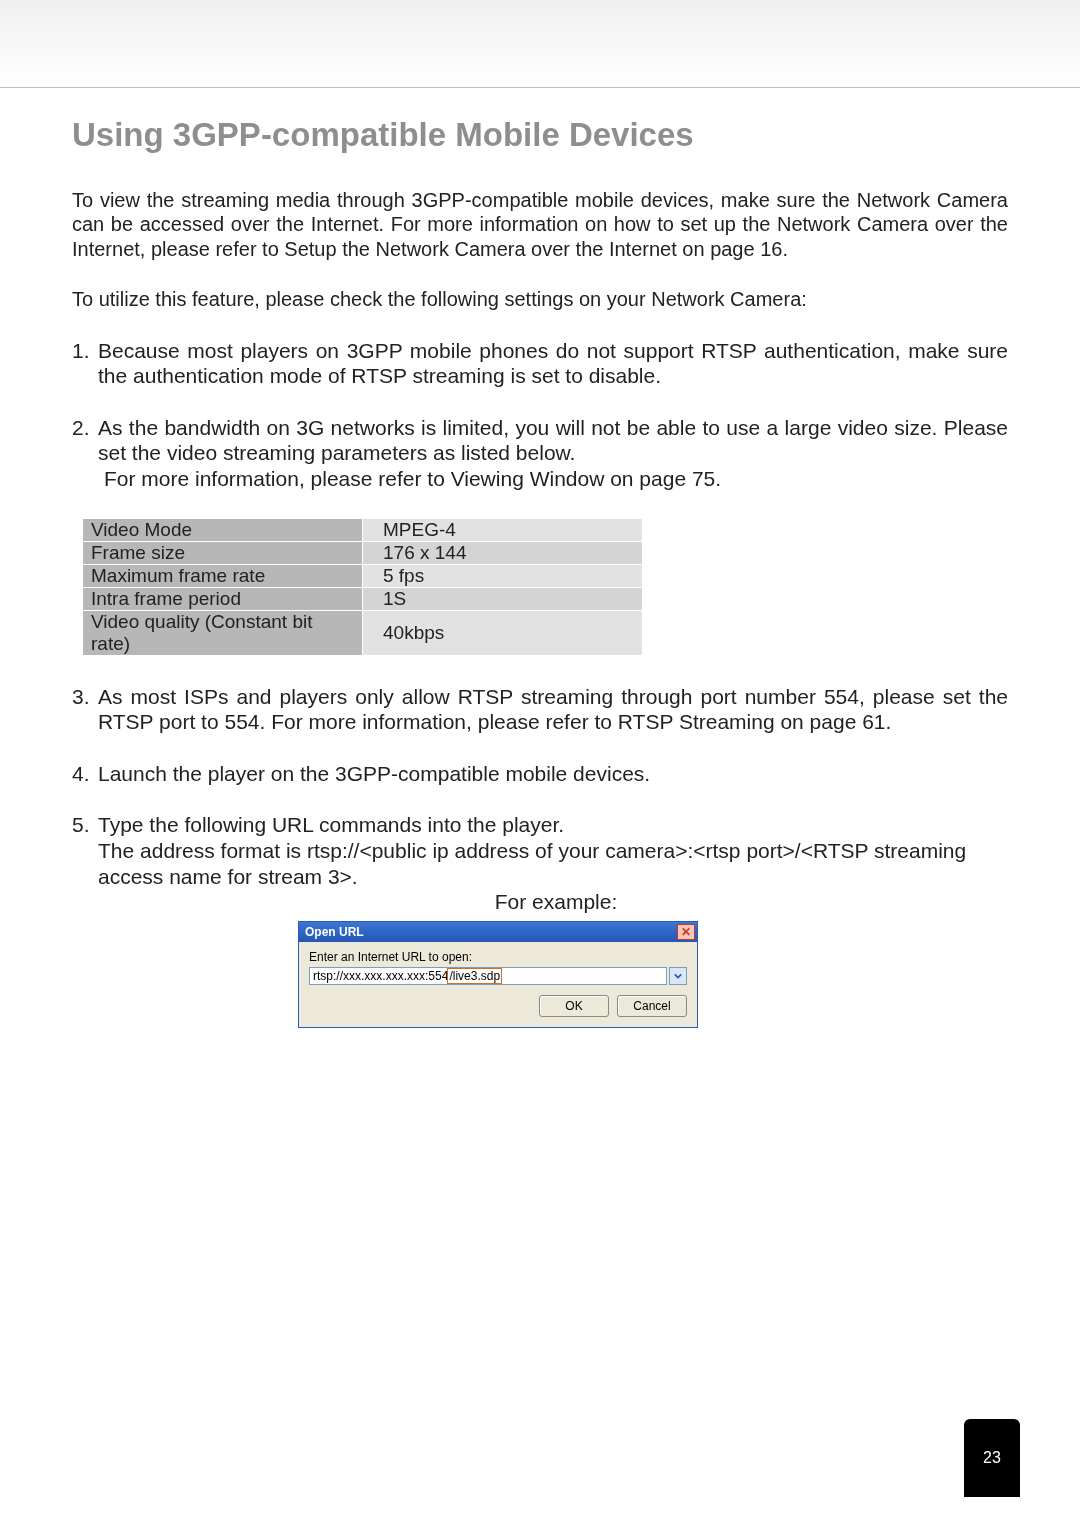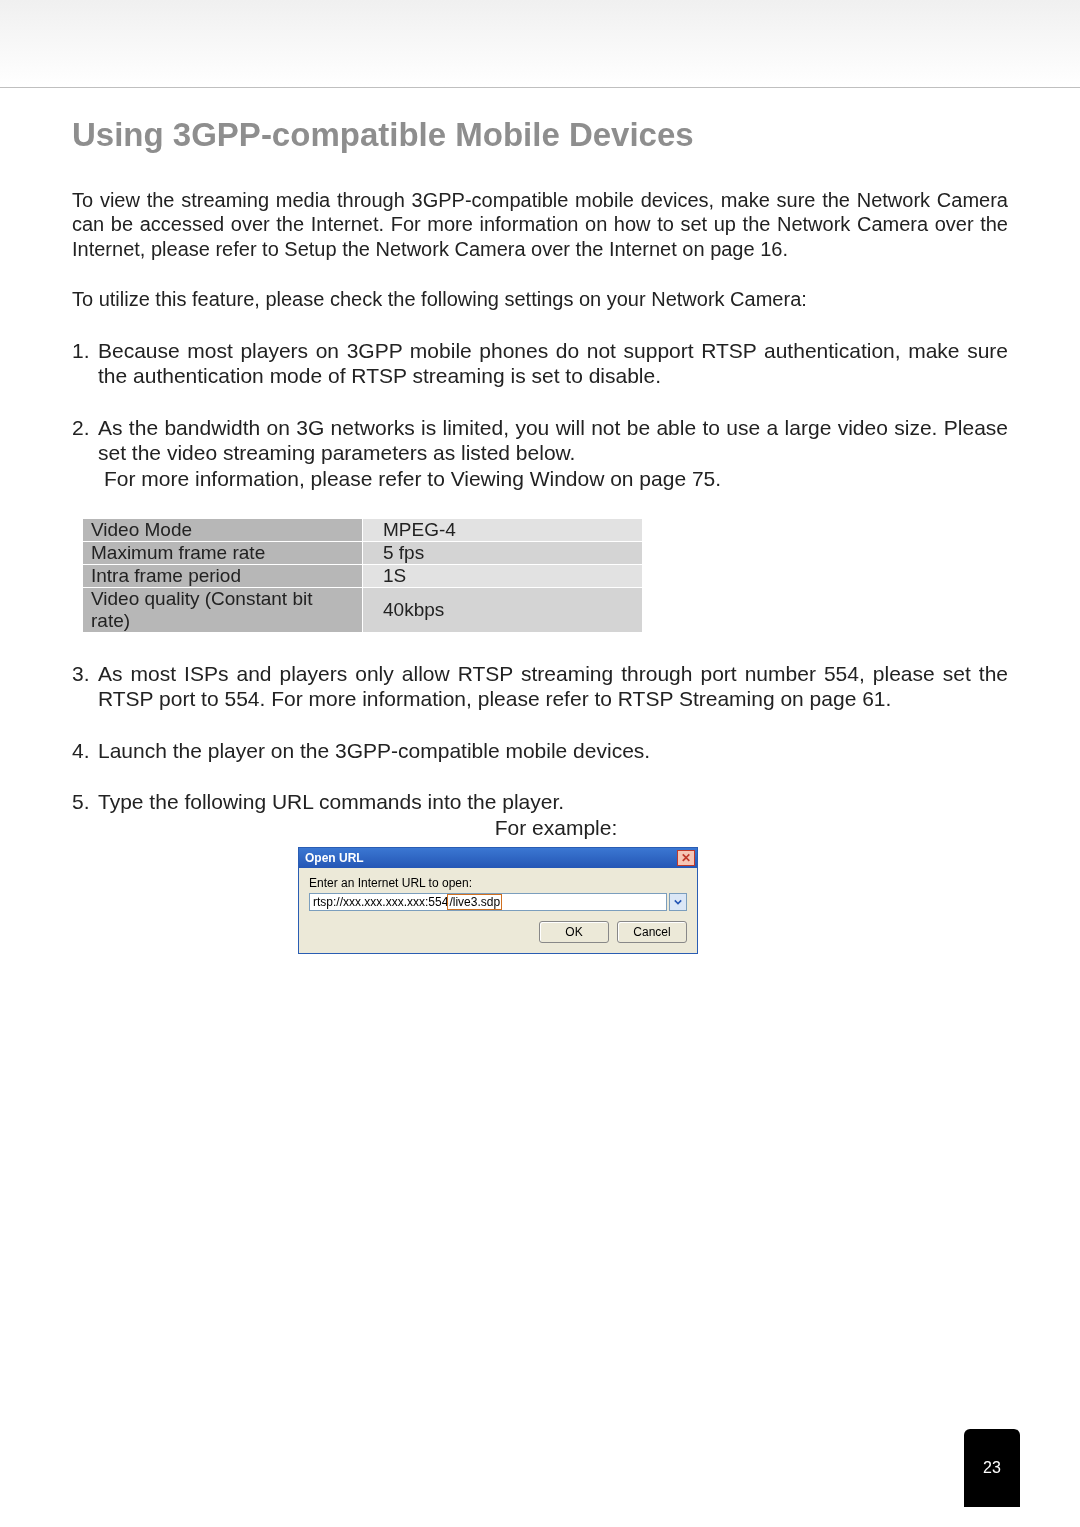--- a/index.html
+++ b/index.html
@@ -124,21 +124,21 @@
     border: 1px solid #888;
     background: #ece9d8;
     border-radius: 3px;
     display: flex; align-items: center; justify-content: center;
     font-size: 12px;
     box-shadow: inset 1px 1px 0 #fff;
   }
   .page-number {
     position: absolute;
     right: 60px;
-    bottom: 20px;
+    bottom: 30px;
     width: 56px; height: 78px;
     background: #000;
     border-radius: 6px 6px 0 0;
     color: #fff;
     font-size: 16px;
     display: flex; align-items: center; justify-content: center;
   }
 </style>
 </head>
 <body>
@@ -167,20 +167,24 @@
       <div class="li-sub indent2" style="text-align:left;">For more information, please refer to Viewing Window on page 75.</div>
     </div>
 
     <table class="settings">
       <tbody>
         <tr>
           <td class="label">Video Mode</td>
           <td class="val">MPEG-4</td>
         </tr>
         <tr>
+          <td class="label">Frame size</td>
+          <td class="val">176 x 144</td>
+        </tr>
+        <tr>
           <td class="label">Maximum frame rate</td>
           <td class="val">5 fps</td>
         </tr>
         <tr>
           <td class="label">Intra frame period</td>
           <td class="val">1S</td>
         </tr>
         <tr>
           <td class="label">Video quality (Constant bit rate)</td>
           <td class="val">40kbps</td>
@@ -200,20 +204,21 @@
         <span class="num">4.</span>
         <span class="txt" style="text-align:left;">Launch the player on the 3GPP-compatible mobile devices.</span>
       </div>
     </div>
 
     <div class="li-wrap" style="margin-bottom:0;">
       <div class="list-item">
         <span class="num">5.</span>
         <span class="txt" style="text-align:left;">Type the following URL commands into the player.</span>
       </div>
+      <div class="li-sub" style="text-align:left;">The address format is rtsp://&lt;public ip address of your camera&gt;:&lt;rtsp port&gt;/&lt;RTSP streaming access name for stream 3&gt;.</div>
       <div class="li-sub indent2" style="text-align:center;">For example:</div>
     </div>
 
     <div class="dialog">
       <div class="dlg-title">
         <span>Open URL</span>
         <div class="dlg-close">
           <span>✕</span>
         </div>
       </div>

